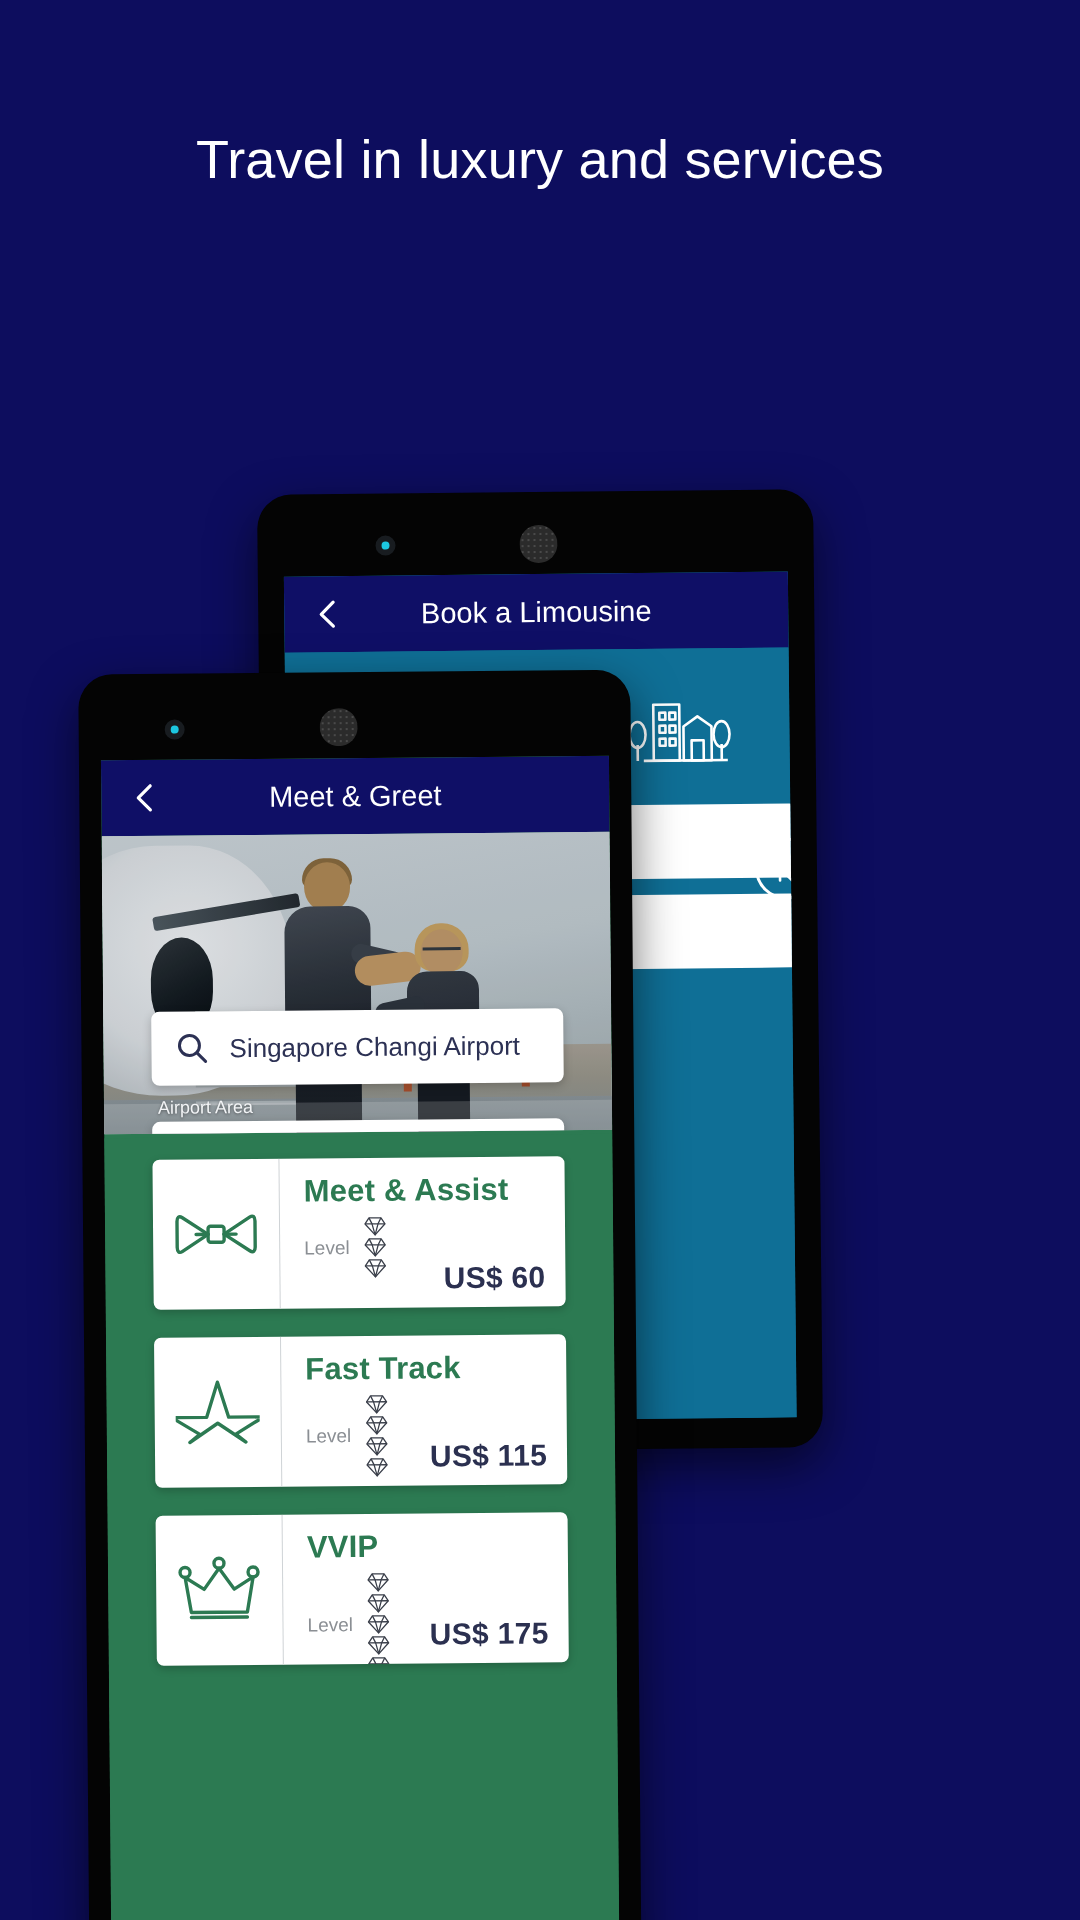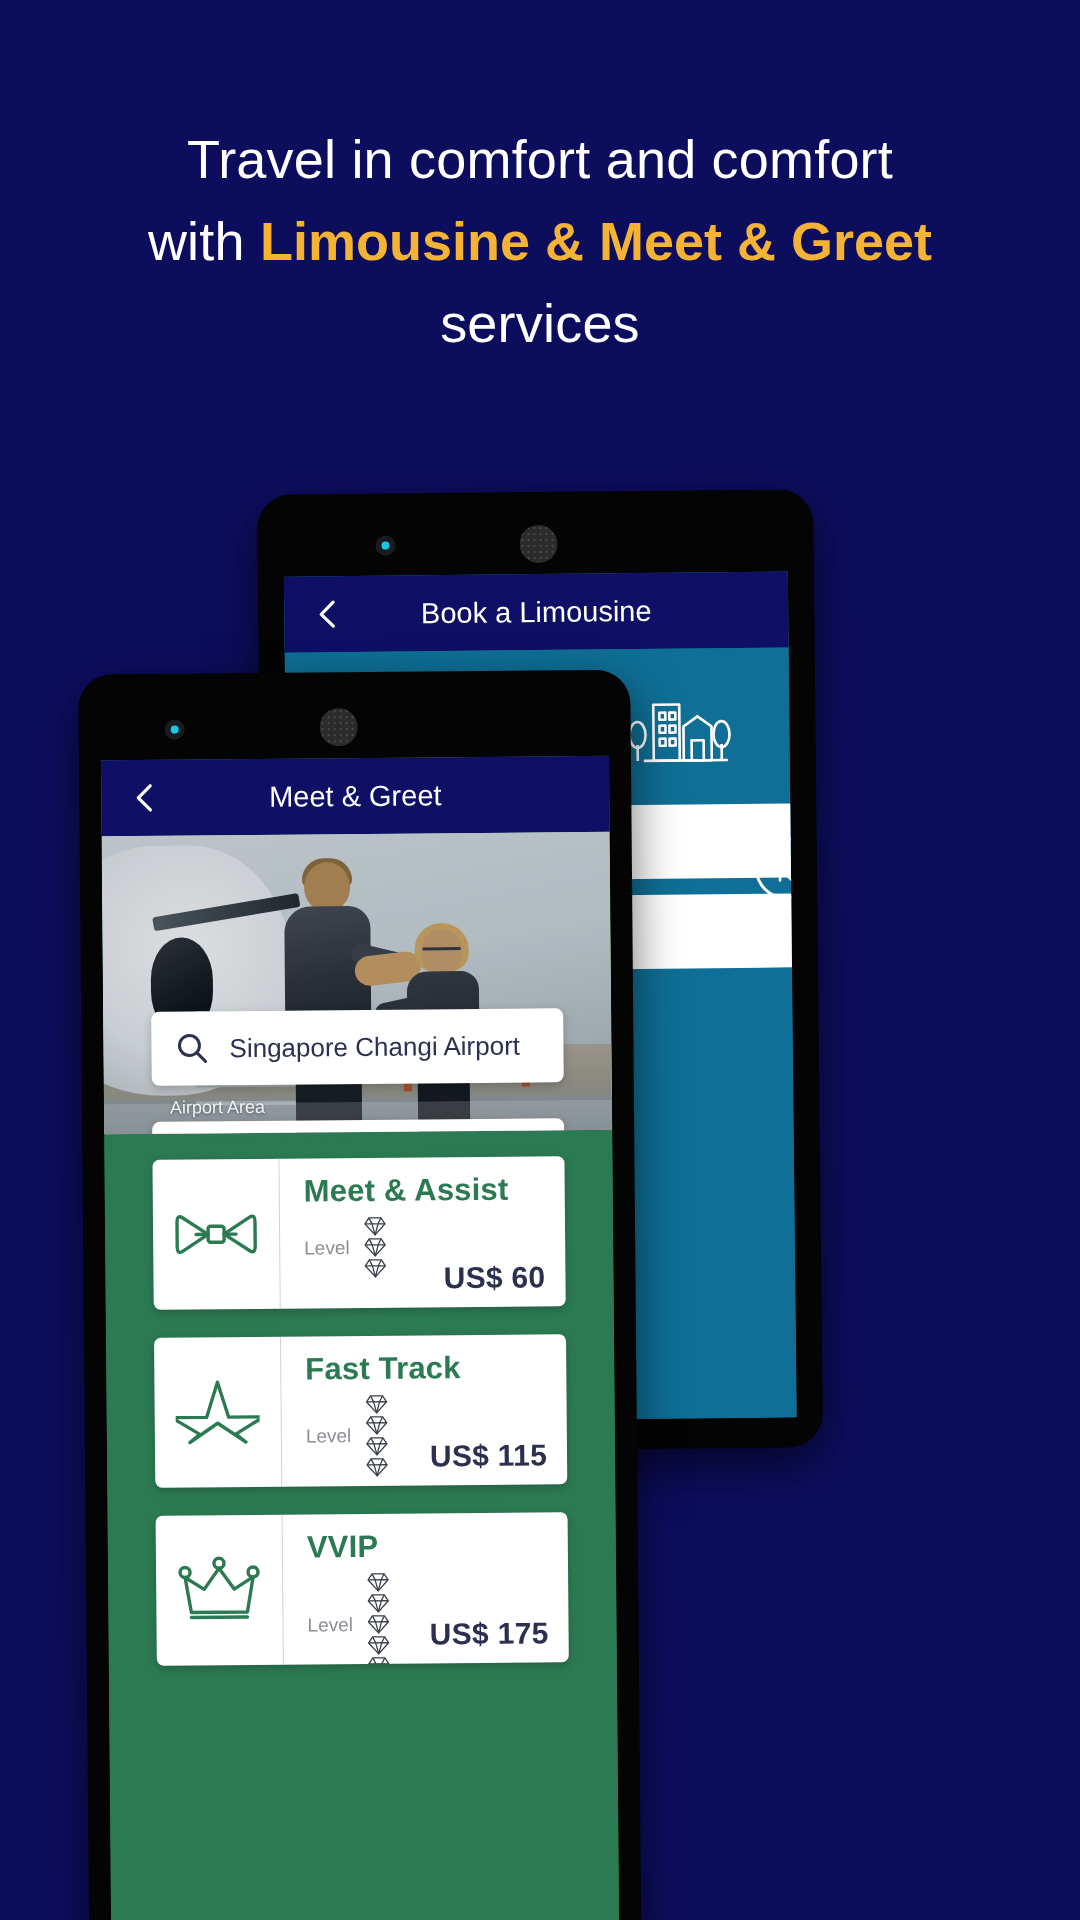--- a/index.html
+++ b/index.html
@@ -89,21 +89,21 @@
   .handshake{position:absolute;left:252px;top:120px;width:66px;height:30px;border-radius:15px;background:#c49a63;transform:rotate(-6deg);}
   .cone{position:absolute;width:8px;height:30px;background:linear-gradient(180deg,#e4743a,#b2512a);}
   .reflect{position:absolute;left:0;bottom:0;width:100%;height:30px;background:rgba(255,255,255,.18);}
   .hero-tint{position:absolute;inset:0;background:rgba(22,30,60,.10);}
 
   
   .search-box{position:absolute;left:48px;top:176px;width:412px;height:74px;background:#fff;border-radius:8px;
     box-shadow:0 3px 10px rgba(0,0,0,.22);display:flex;align-items:center;}
   .search-box .sicon{width:34px;height:34px;margin-left:24px;flex:0 0 auto;}
   .search-box .sval{margin-left:20px;color:#2c3154;font-size:26px;font-weight:400;white-space:nowrap;}
-  .area-label{position:absolute;left:66px;top:262px;color:#f2f4f6;font-size:18px;font-weight:400;
+  .area-label{position:absolute;left:54px;top:262px;color:#f2f4f6;font-size:18px;font-weight:400;
     text-shadow:0 1px 3px rgba(0,0,0,.45);}
   .dd-box{position:absolute;left:48px;top:286px;width:412px;height:72px;background:#fff;border-radius:8px;
     box-shadow:0 3px 10px rgba(0,0,0,.22);display:flex;align-items:center;}
 
   
   .svc-wrap{position:absolute;left:0;top:378px;width:508px;bottom:0;background:#2c7a52;padding-top:22px;box-sizing:border-box;}
   .svc-card{position:relative;margin:0 auto 28px auto;width:412px;height:150px;background:#fff;border-radius:7px;
     box-shadow:0 3px 9px rgba(0,0,0,.22);display:flex;overflow:hidden;}
   .svc-ico{width:126px;flex:0 0 auto;display:flex;align-items:center;justify-content:center;
            border-right:1px solid #cfd3d6;}
@@ -114,23 +114,21 @@
   .svc-lvl .lbl{color:#8b8f94;font-size:19px;margin-right:14px;}
   .dia{width:24px;height:21px;margin-right:9px;display:block;}
   .svc-price{position:absolute;right:20px;bottom:12px;color:#2b3050;font-size:30px;font-weight:bold;letter-spacing:.3px;}
 </style>
 </head>
 <body>
 
 <div id="stage">
 
   <div class="headline">
-    <span class="hl-line">Travel in comfort and comfort</span>
-    <span class="hl-line"><span>with </span><span class="hl-accent">Limousine &amp; Meet &amp; Greet</span></span>
-    <span class="hl-line">services</span>
+    <span class="hl-line">Travel in luxury and services</span>
   </div>
 
   <div class="phone" id="phoneBack">
     <div class="cam"></div>
     <div class="spk"></div>
     <div class="screen">
 
       <div class="nav-bar">
         <div class="nav-back">
           <svg viewBox="0 0 36 36" fill="none" stroke="#ffffff" stroke-width="3.2" stroke-linecap="round" stroke-linejoin="round">

